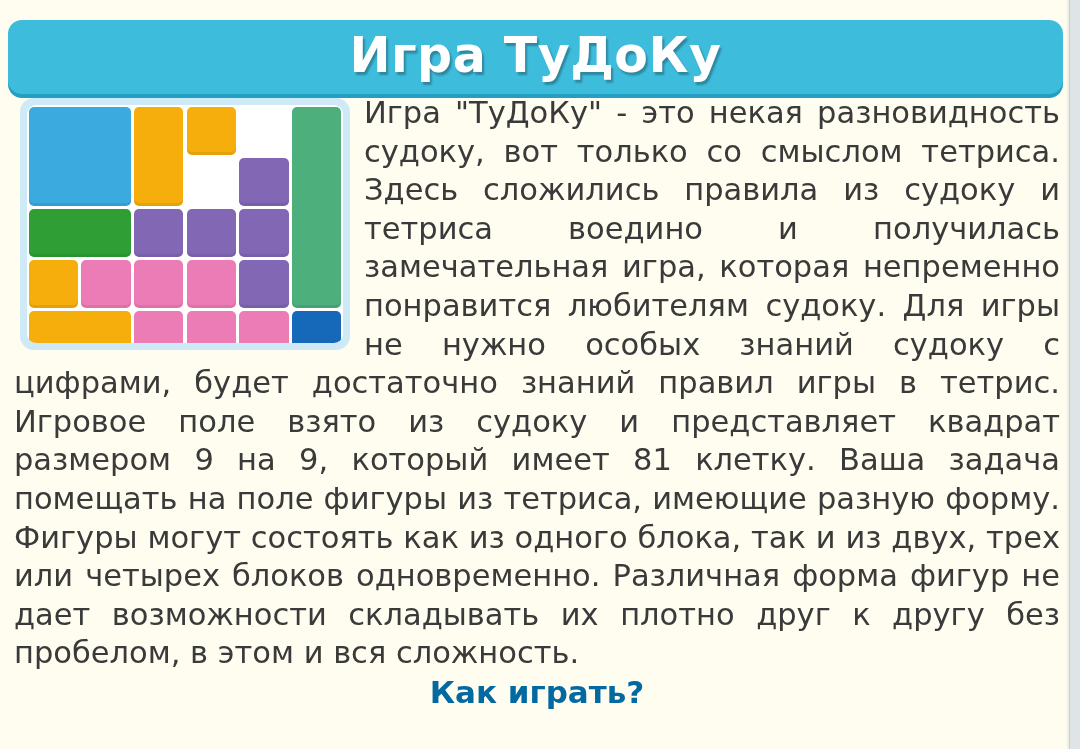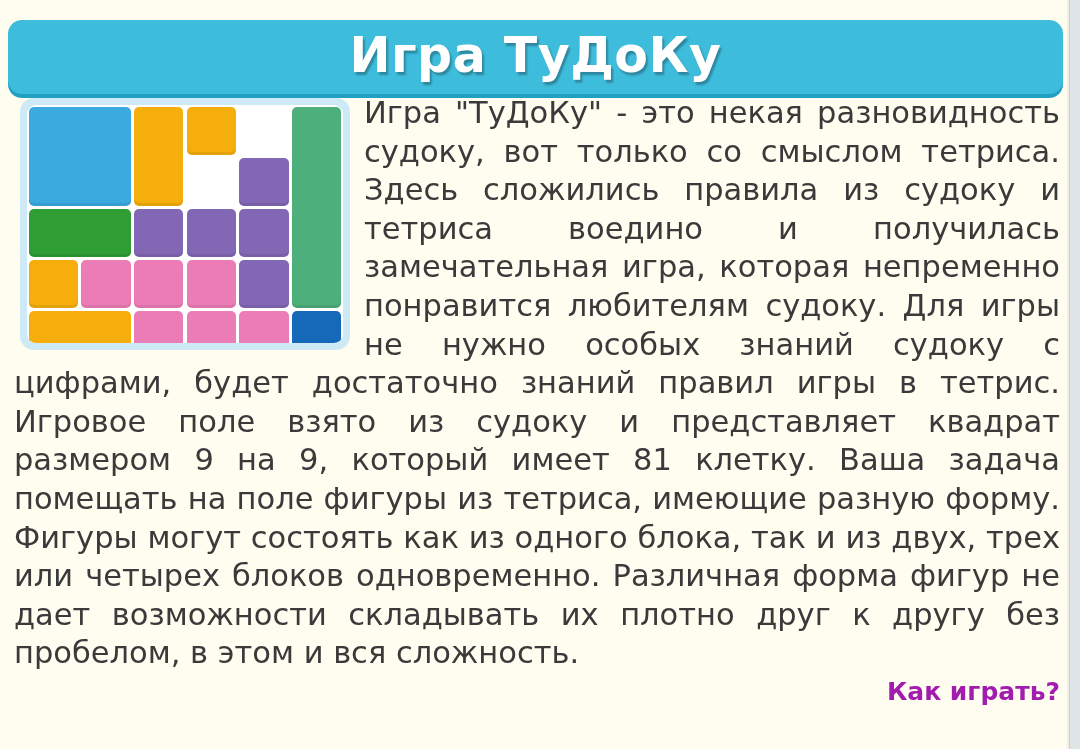--- a/index.html
+++ b/index.html
@@ -109,25 +109,25 @@
     line-height: 38.6px;
     text-align: justify;
     text-justify: inter-word;
     color: #3a3a3a;
     margin: 0;
     hyphens: none;
   }
   .article-lead { margin: 0; }
   .red-line {
     margin: 0;
-    color: #a21caf;
-    font-size: 25px;
+    color: #0369a1;
+    font-size: 31px;
     line-height: 38.6px;
     font-weight: bold;
-    text-align: right;
+    text-align: center;
   }
 </style>
 </head>
 <body>
 
 <div id="page-root">
 
   <div class="header-wrap">
     <div class="header-bar"></div>
     <div class="header-title">Игра ТуДоКу</div>

